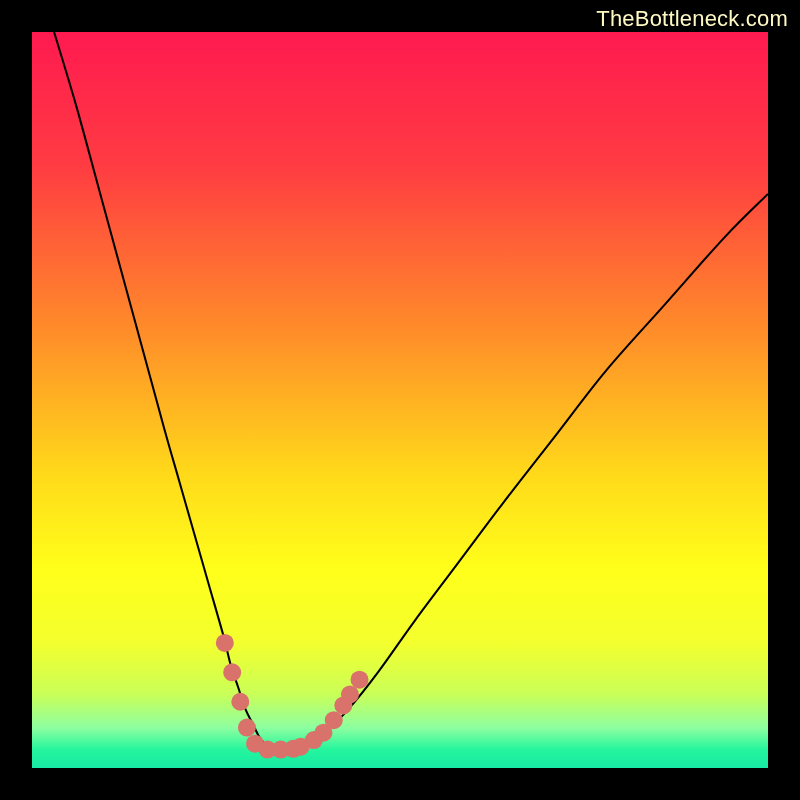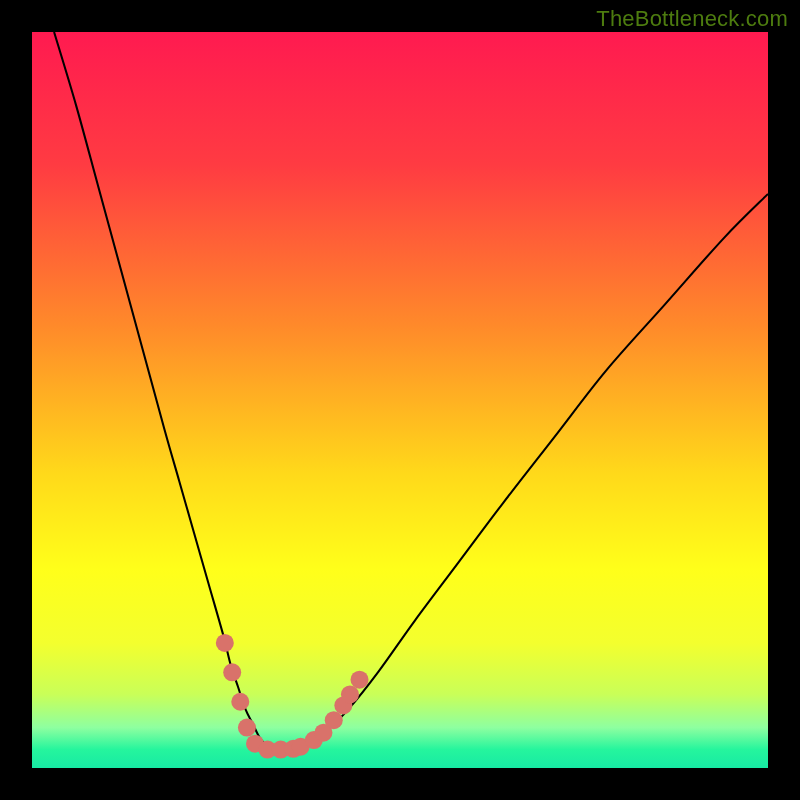--- a/index.html
+++ b/index.html
@@ -35,21 +35,21 @@
     position: absolute;
     left: 0;
     top: 0;
     width: 100%;
     height: 100%;
   }
   .watermark {
     position: absolute;
     top: 6px;
     right: 12px;
-    color: #4d7c0f;
+    color: #fef9c3;
     font-size: 22px;
     font-weight: 500;
     letter-spacing: 0.2px;
     margin-left: 25px;
   }
 </style>
 </head>
 <body>
 
 <div class="outer">

